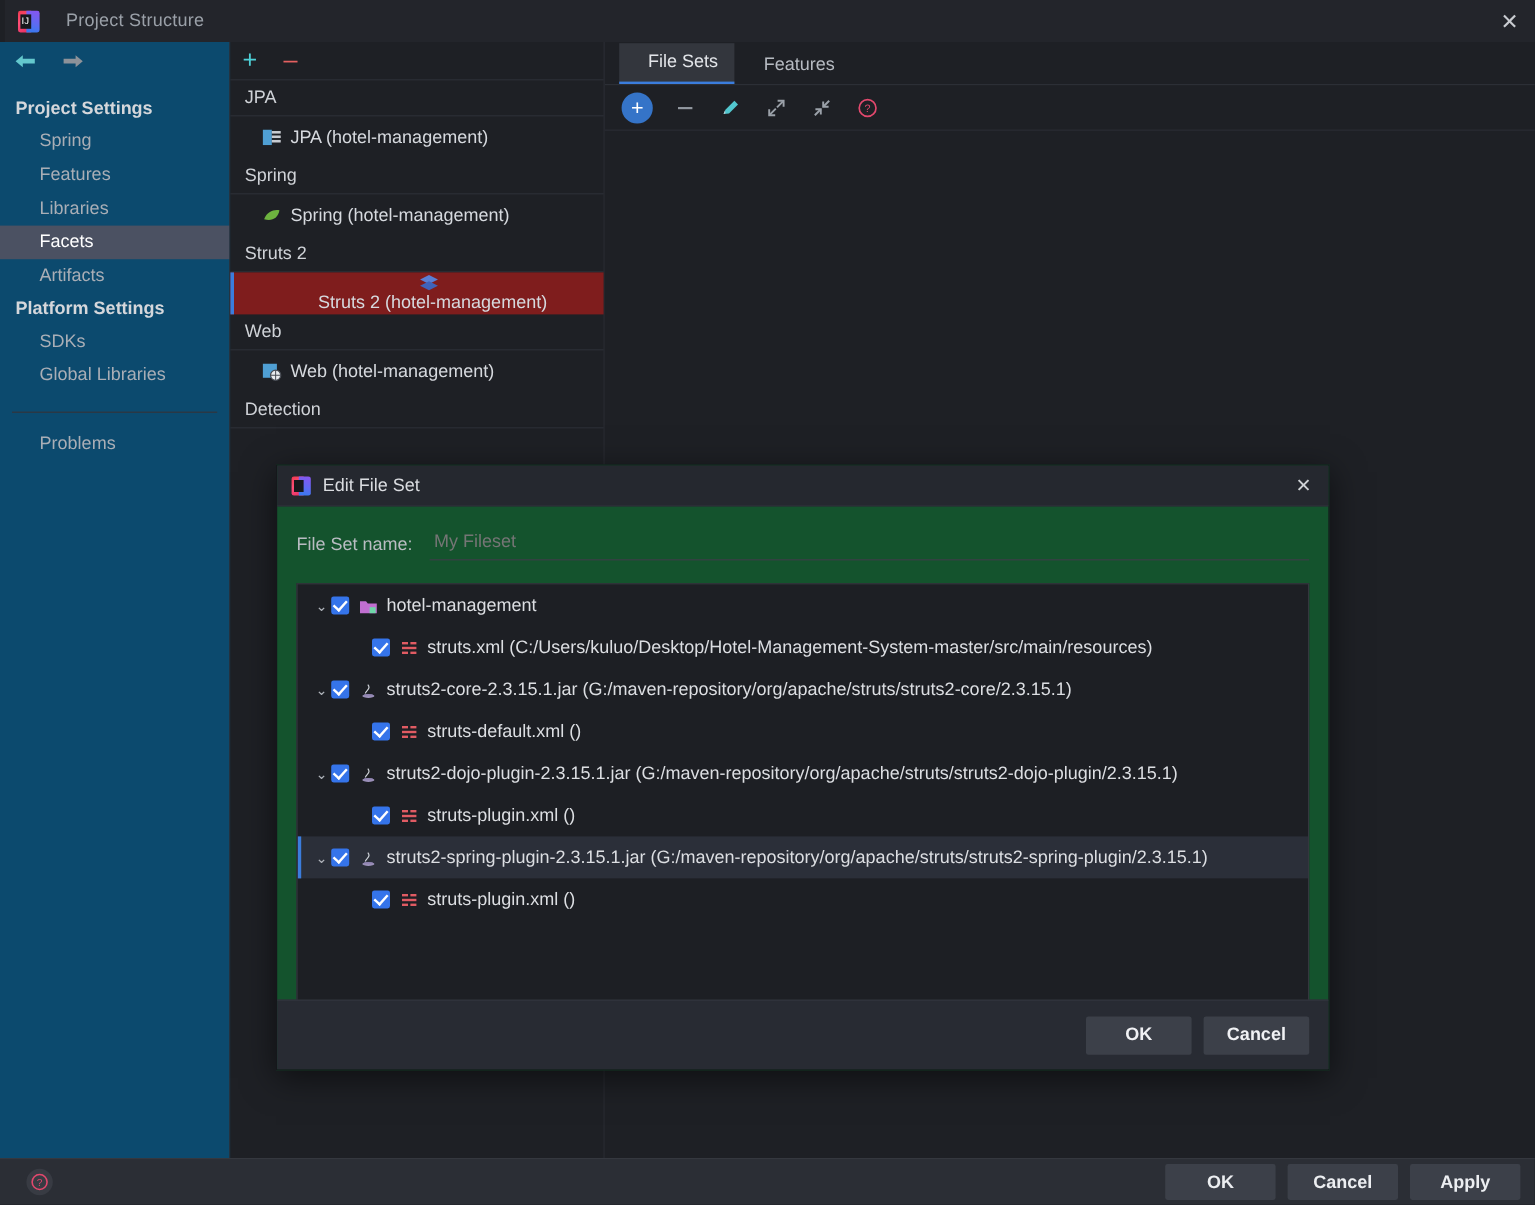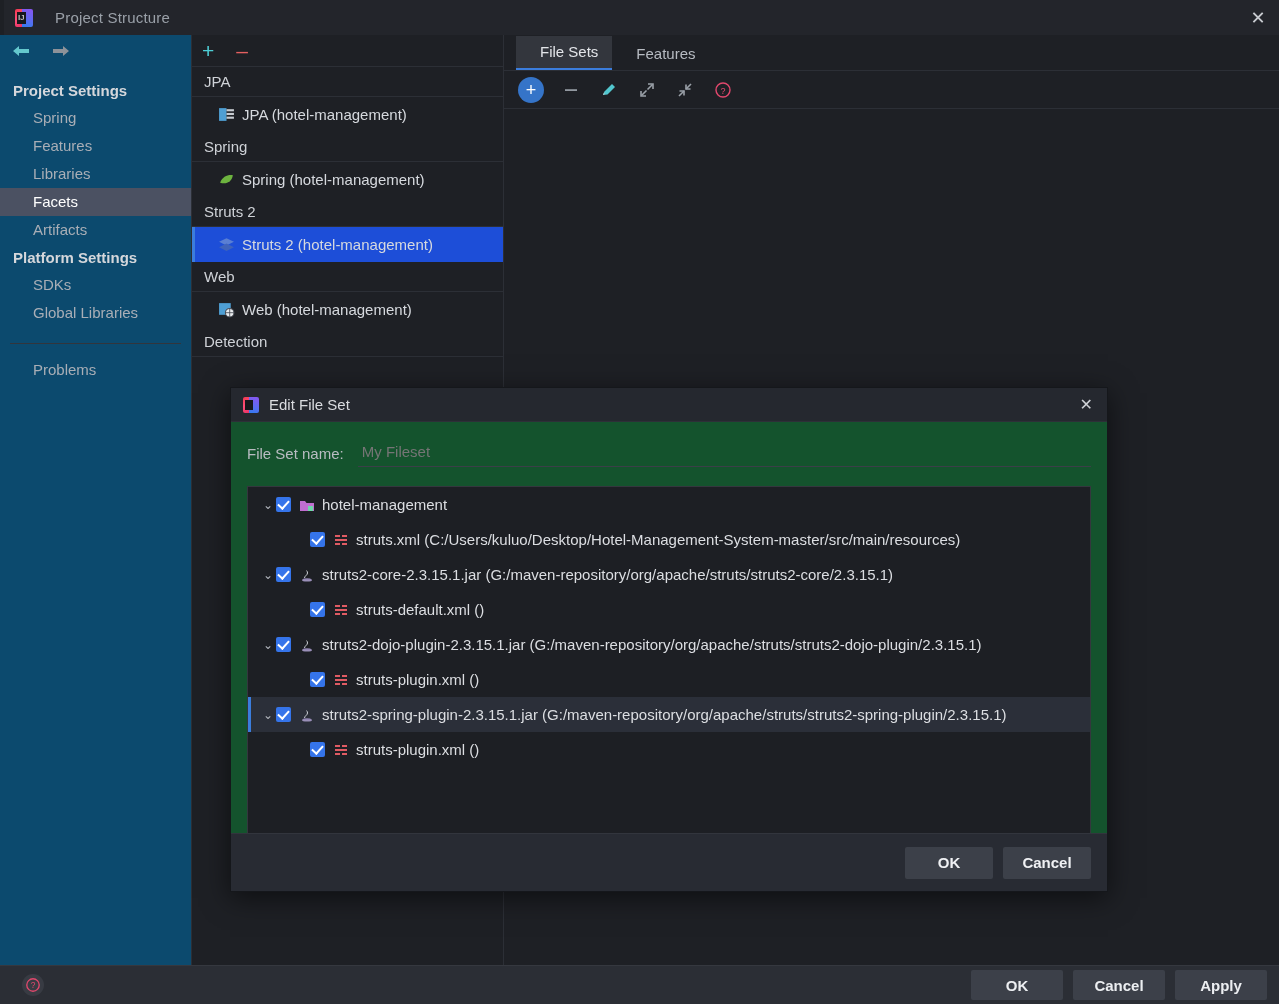--- a/index.html
+++ b/index.html
@@ -62,21 +62,21 @@
   .tool-plus { color: #4ecfd6; font-size: 21px; line-height: 1; cursor: pointer; font-weight: 300; }
   .tool-minus { color: #e46060; font-size: 21px; line-height: 1; cursor: pointer; font-weight: 300; }
   .facet-group {
     font-size: 15px; color: #cfd2d7; padding: 6px 0 6px 12px;
     border-bottom: 1px solid #2c2f36; height: 30px;
   }
   .facet-row {
     font-size: 15px; color: #d6d9de; height: 35px; display: flex; align-items: center;
     padding-left: 26px; cursor: pointer; position: relative;
   }
-  .facet-row.selected { background: #1d4ed8; }
+  .facet-row.selected { background: #7f1d1d; flex-direction: column; }
   .facet-row.selected::before {
     content:""; position:absolute; left:0; top:0; bottom:0; width:3px; background:#3b7ddd;
   }
   .facet-ico { width: 17px; height: 17px; margin-right: 7px; flex: 0 0 auto; }
 
   
   .right-panel {
     position: absolute; left: 504px; top: 35px; right: 0; height: 930px; background: #1e2025;
   }
   .tabs { height: 36px; display: flex; align-items: flex-end; padding-left: 12px;

